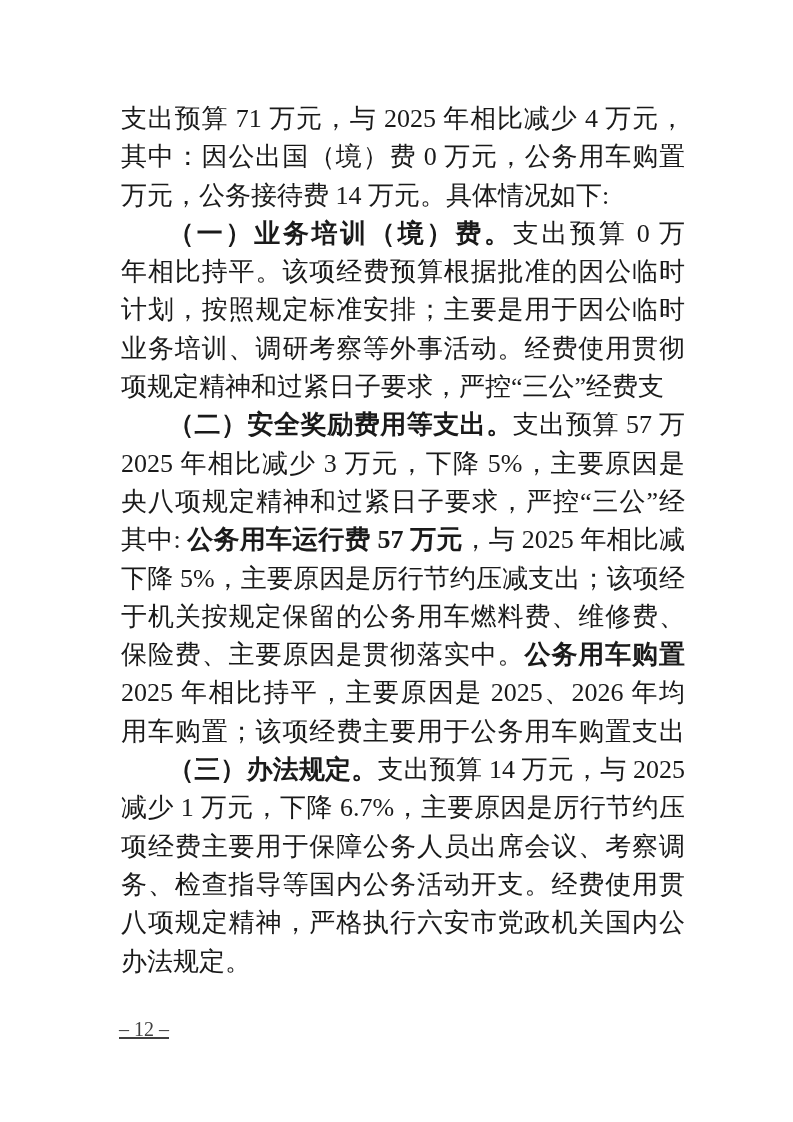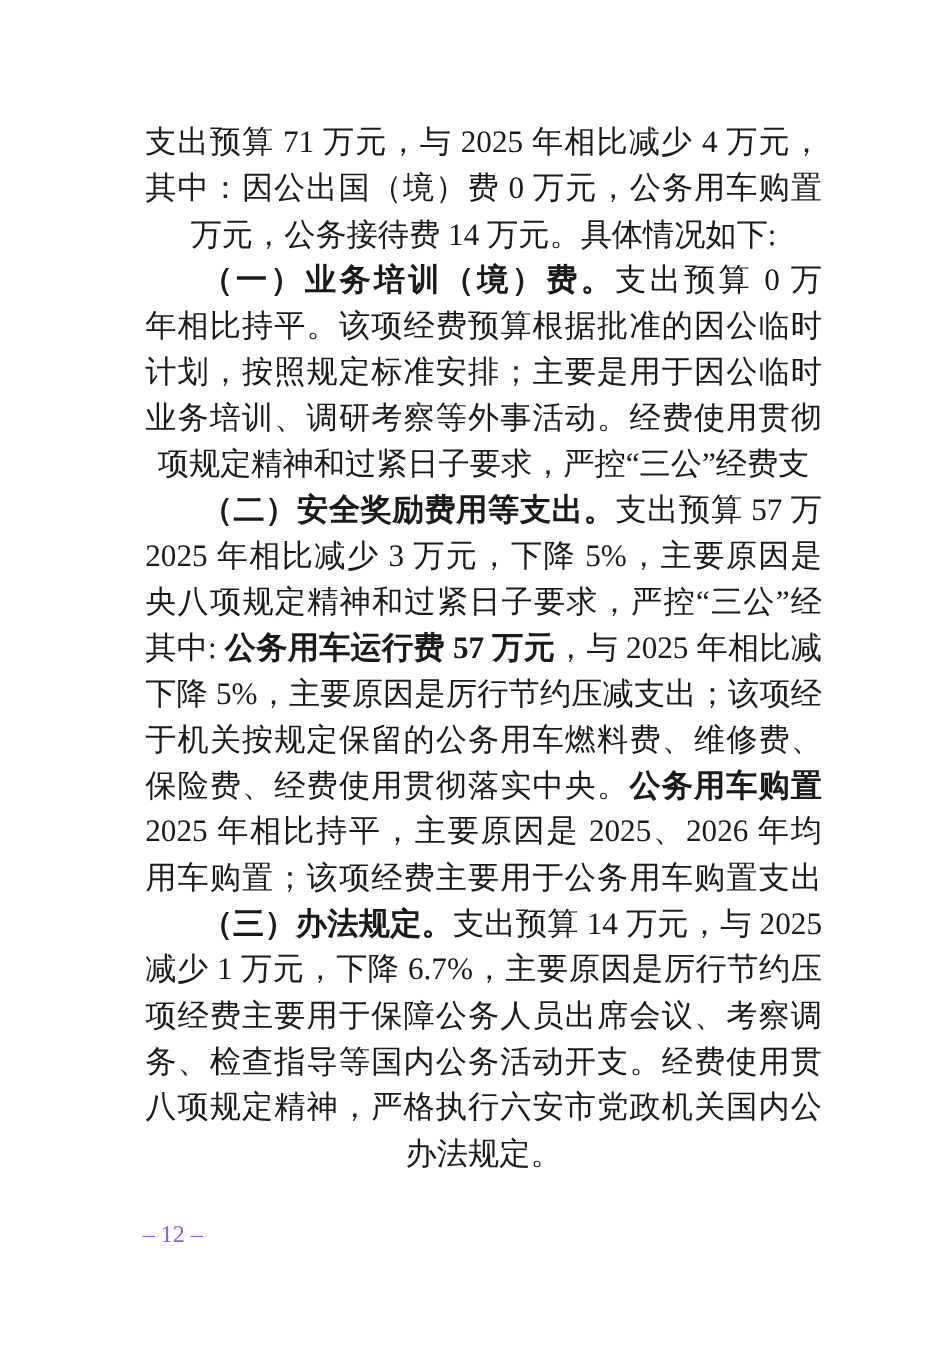--- a/index.html
+++ b/index.html
@@ -23,40 +23,41 @@
     width: 564px;
   }
   .paragraph {
     margin: 0;
     padding: 0;
   }
   .line {
     font-size: 26px;
     line-height: 38.3px;
     height: 38.3px;
-    text-align: center;
+    text-align: left;
     overflow: hidden;
     white-space: normal;
   }
   .line.just {
     text-align: justify;
     text-align-last: justify;
   }
   .line.indent {
     text-indent: 47px;
   }
   .seg { font-weight: 400; }
   .seg.bold { font-weight: 700; }
   .page-number {
     position: absolute;
     left: 119px;
     top: 1014px;
     font-size: 20px;
     line-height: 30px;
-    color: #8b5cf6;
+    color: #404040;
+    text-decoration: underline;
   }
 </style>
 </head>
 <body>
 
 <div class="page">
   <div class="text-body">
       <div class="paragraph">
         <div class="line just"><span class="seg">支出预算 71 万元，与 2025 年相比减少 4 万元，下降 5.3%。</span></div>
         <div class="line just"><span class="seg">其中：因公出国（境）费 0 万元，公务用车购置及运行费 57</span></div>
@@ -69,21 +70,21 @@
         <div class="line just"><span class="seg">业务培训、调研考察等外事活动。经费使用贯彻落实中央八</span></div>
         <div class="line"><span class="seg">项规定精神和过紧日子要求，严控“三公”经费支出。</span></div>
       </div>
       <div class="paragraph">
         <div class="line just indent"><span class="seg bold">（二）安全奖励费用等支出。</span><span class="seg">支出预算 57 万元，与</span></div>
         <div class="line just"><span class="seg">2025 年相比减少 3 万元，下降 5%，主要原因是贯彻落实中</span></div>
         <div class="line just"><span class="seg">央八项规定精神和过紧日子要求，严控“三公”经费支出。</span></div>
         <div class="line just"><span class="seg">其中: </span><span class="seg bold">公务用车运行费 57 万元</span><span class="seg">，与 2025 年相比减少 3 万元，</span></div>
         <div class="line just"><span class="seg">下降 5%，主要原因是厉行节约压减支出；该项经费主要用</span></div>
         <div class="line just"><span class="seg">于机关按规定保留的公务用车燃料费、维修费、过桥过路费、</span></div>
-        <div class="line just"><span class="seg">保险费、经费使用贯彻落实中央。</span><span class="seg bold">公务用车购置费 0 万元</span></div>
+        <div class="line just"><span class="seg">保险费、主要原因是贯彻落实中。</span><span class="seg bold">公务用车购置费 0 万元</span></div>
         <div class="line just"><span class="seg">2025 年相比持平，主要原因是 2025、2026 年均未安排公务</span></div>
         <div class="line just"><span class="seg">用车购置；该项经费主要用于公务用车购置支出（含车辆购</span></div>
       </div>
       <div class="paragraph">
         <div class="line just indent"><span class="seg bold">（三）办法规定。</span><span class="seg">支出预算 14 万元，与 2025 年相比</span></div>
         <div class="line just"><span class="seg">减少 1 万元，下降 6.7%，主要原因是厉行节约压减支出。该</span></div>
         <div class="line just"><span class="seg">项经费主要用于保障公务人员出席会议、考察调研、执行任</span></div>
         <div class="line just"><span class="seg">务、检查指导等国内公务活动开支。经费使用贯彻落实中央</span></div>
         <div class="line just"><span class="seg">八项规定精神，严格执行六安市党政机关国内公务接待管理</span></div>
         <div class="line"><span class="seg">办法规定。</span></div>

